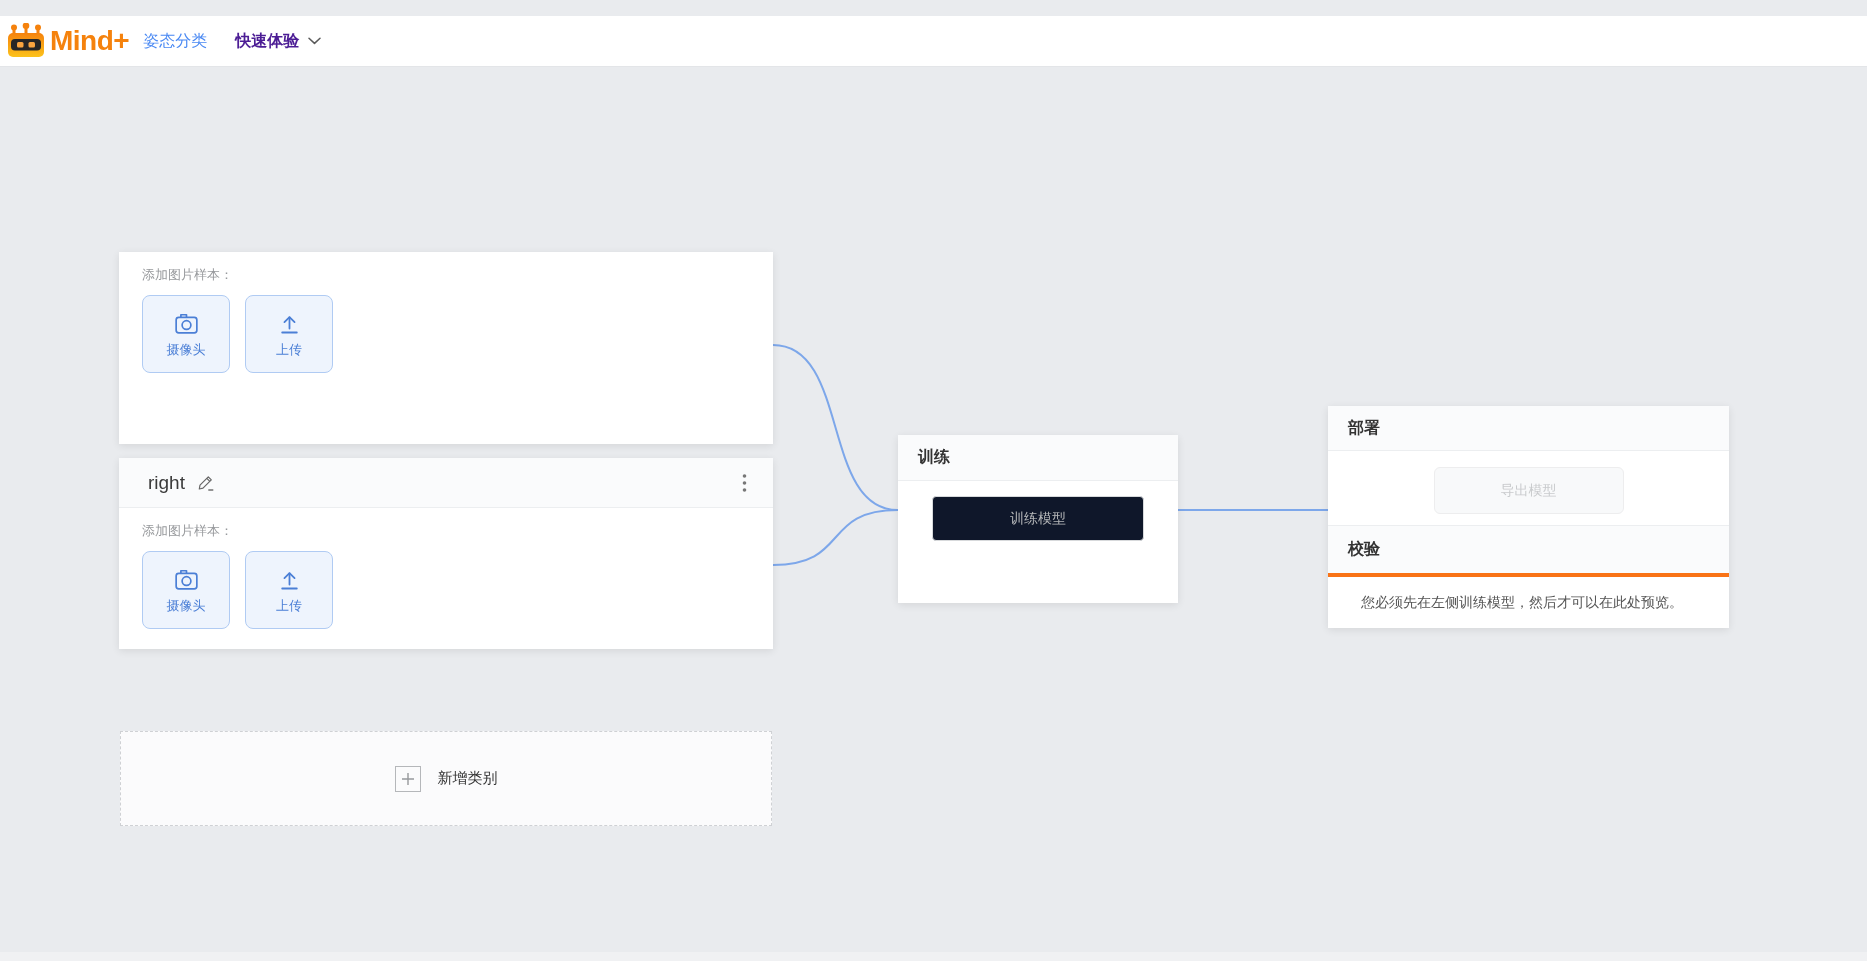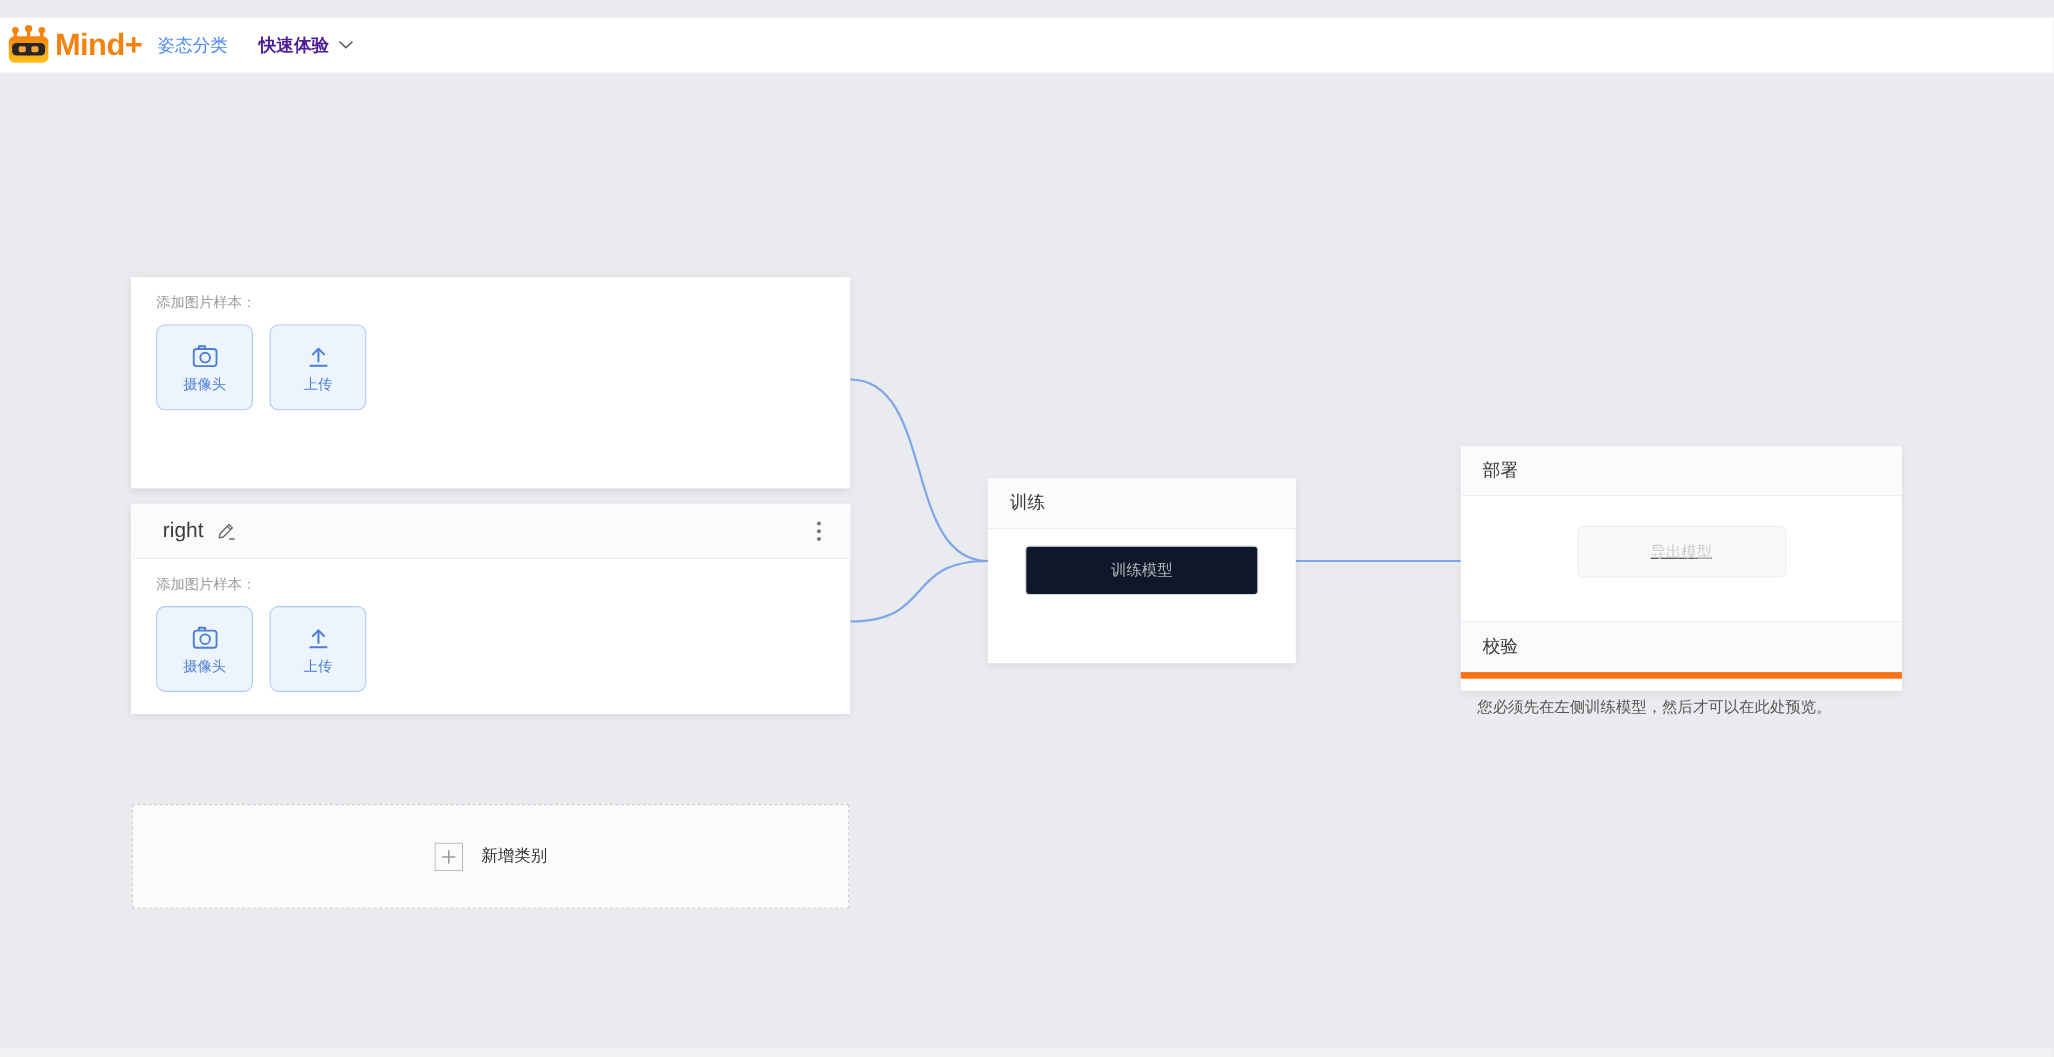--- a/index.html
+++ b/index.html
@@ -75,49 +75,49 @@
   }
   .add-card-inner{display:flex;align-items:center;gap:17px;}
   .plus-square{display:flex;color:#97999c;}
   .add-label{font-size:15px;color:#333;font-weight:500;}
   
   .training-card{left:898px;top:435px;width:280px;height:168px;}
   .panel-header{
     background:#fafbfc;border-bottom:1px solid #eceef0;
     display:flex;align-items:center;padding-left:20px;
   }
-  .panel-title{font-size:16px;font-weight:400;color:#333;}
+  .panel-title{font-size:16px;font-weight:700;color:#333;}
   .training-card .panel-header{height:46px;}
   .training-body{height:75px;display:flex;justify-content:center;align-items:flex-start;}
   .train-btn{
     margin-top:15px;width:212px;height:45px;border-radius:4px;
     background:#0f172a;border:1px solid #d7d9db;color:#b4b6b8;
     font-size:14px;font-family:inherit;cursor:not-allowed;
   }
   .training-footer{
     height:47px;border-top:1px solid #eceef0;
     display:flex;align-items:center;padding:0 20px;cursor:pointer;
   }
   .advanced-label{font-size:15px;font-weight:600;color:#3a3a3a;}
   .training-footer svg{margin-left:auto;}
   
   .deploy-card{left:1328px;top:406px;width:401px;height:222px;}
   .deploy-card .panel-header{height:45px;}
-  .deploy-body{height:74px;display:flex;justify-content:center;align-items:flex-end;text-decoration:underline;}
+  .deploy-body{height:74px;display:flex;justify-content:center;align-items:flex-start;}
   .export-btn{
     margin-top:16px;width:190px;height:47px;border-radius:6px;
     background:#f8f9fa;border:1px solid #ededee;color:#c9cbcd;
     font-size:14px;font-family:inherit;cursor:not-allowed;
   }
   .validate-header{
     height:52px;background:#fafbfc;border-top:1px solid #eceef0;
-    border-bottom:6px solid #f97316;display:flex;align-items:center;padding-left:20px;margin-top:40px;
+    border-bottom:4px solid #f97316;display:flex;align-items:center;padding-left:20px;
   }
   .validate-message{
-    height:51px;display:flex;align-items:center;padding-left:15px;
+    height:51px;display:flex;align-items:center;padding-left:33px;
     font-size:14px;color:#555;
   }
   
   .hscroll{
     position:absolute;left:0;top:952px;width:1867px;height:9px;
     background:#f0f1f3;z-index:4;
   }
 </style>
 </head>
 <body>

